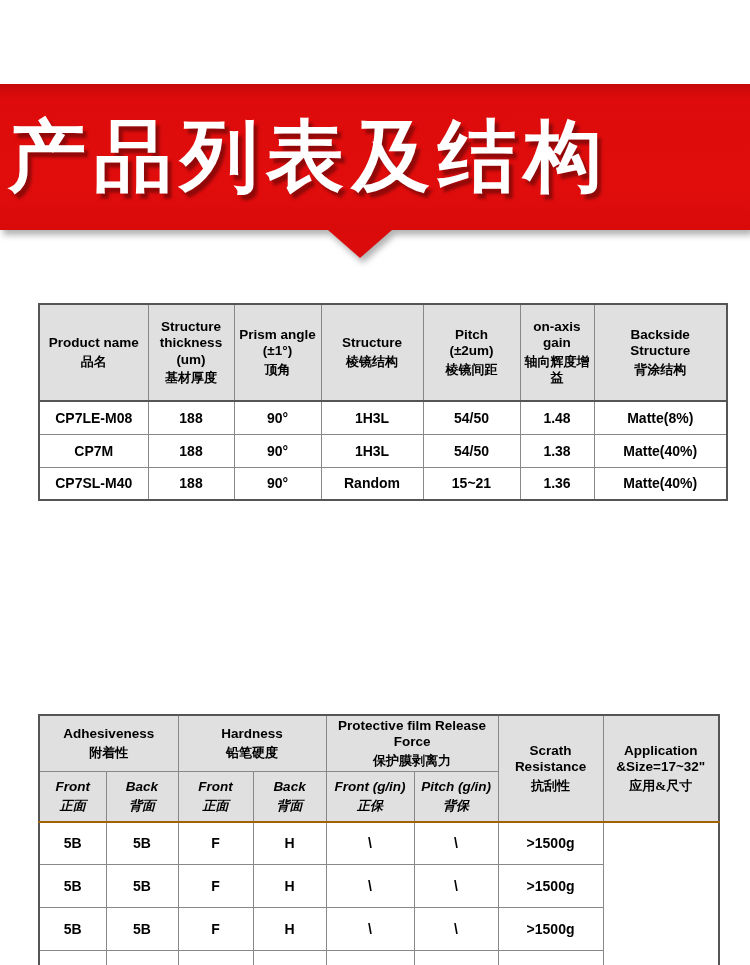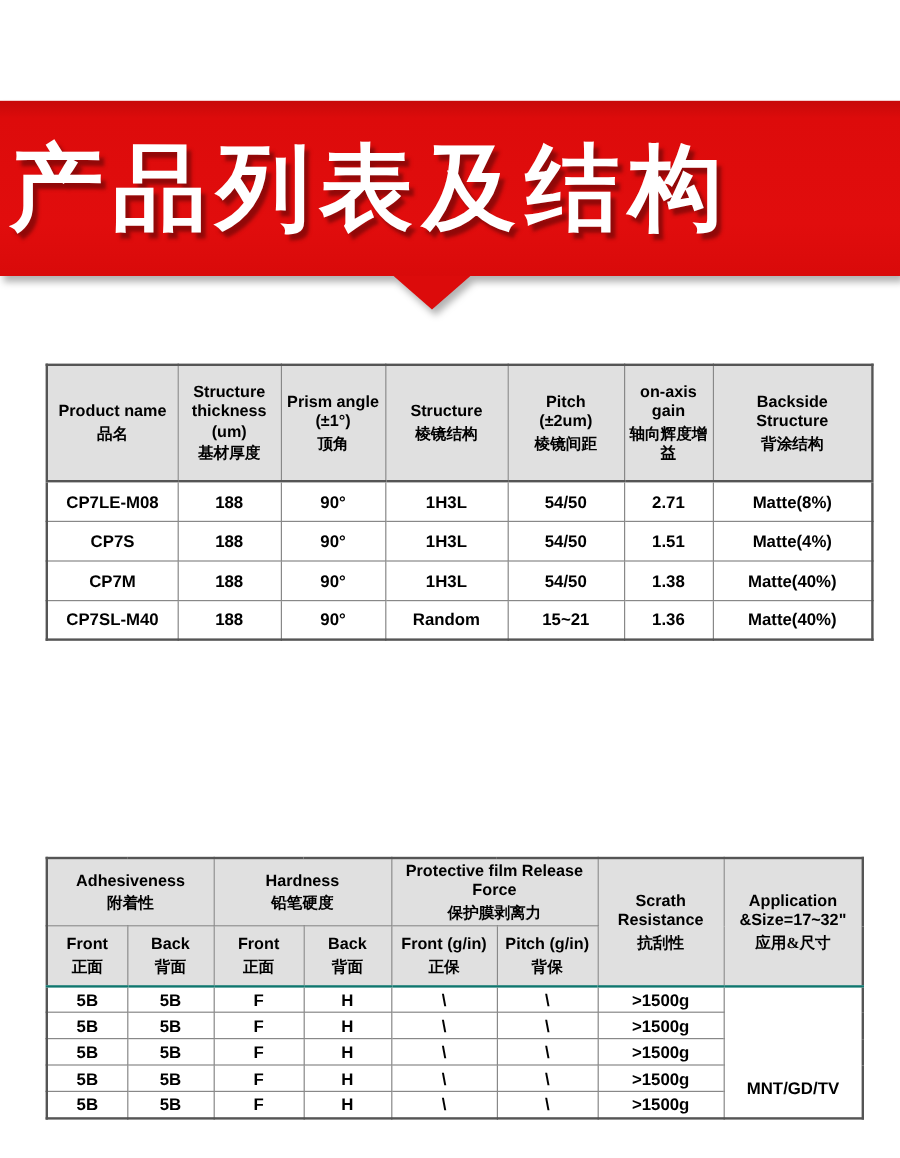--- a/index.html
+++ b/index.html
@@ -56,23 +56,23 @@
     color: #000000;
     overflow: hidden;
   }
   thead th { background: #e0e0e0; padding: 2px 2px; }
 
   #t1 thead tr { height: 97px; }
   #t1 tbody tr { height: 33px; }
   #t1 thead th { border-bottom: 2px solid #555555; }
 
   #t2 .grow1 { height: 50px; }
-  #t2 .grow2 { height: 50px; }
-  #t2 tbody tr { height: 22px; margin-left: 20px; }
-  #t2 th.sub, #t2 th.rs { border-bottom: 2px solid #0f766e; }
+  #t2 .grow2 { height: 50px; font-style: italic; }
+  #t2 tbody tr { height: 43px; margin-left: 20px; }
+  #t2 th.sub, #t2 th.rs { border-bottom: 2px solid #a16207; }
 
   td {
     font-size: 14px; font-weight: bold;
     font-family: "Liberation Sans", sans-serif;
   }
   .en {
     font-size: 13.5px; font-weight: bold; line-height: 1.22;
     white-space: pre-line;
     font-family: "Liberation Sans", sans-serif;
   }
@@ -145,31 +145,22 @@
         </th>
       </tr>
     </thead>
   <tbody id="t1-body">
       <tr>
         <td>CP7LE-M08</td>
         <td>188</td>
         <td>90°</td>
         <td>1H3L</td>
         <td>54/50</td>
-        <td>2.71</td>
+        <td>1.48</td>
         <td>Matte(8%)</td>
-      </tr>
-      <tr>
-        <td>CP7S</td>
-        <td>188</td>
-        <td>90°</td>
-        <td>1H3L</td>
-        <td>54/50</td>
-        <td>1.51</td>
-        <td>Matte(4%)</td>
       </tr>
       <tr>
         <td>CP7M</td>
         <td>188</td>
         <td>90°</td>
         <td>1H3L</td>
         <td>54/50</td>
         <td>1.38</td>
         <td>Matte(40%)</td>
       </tr>

